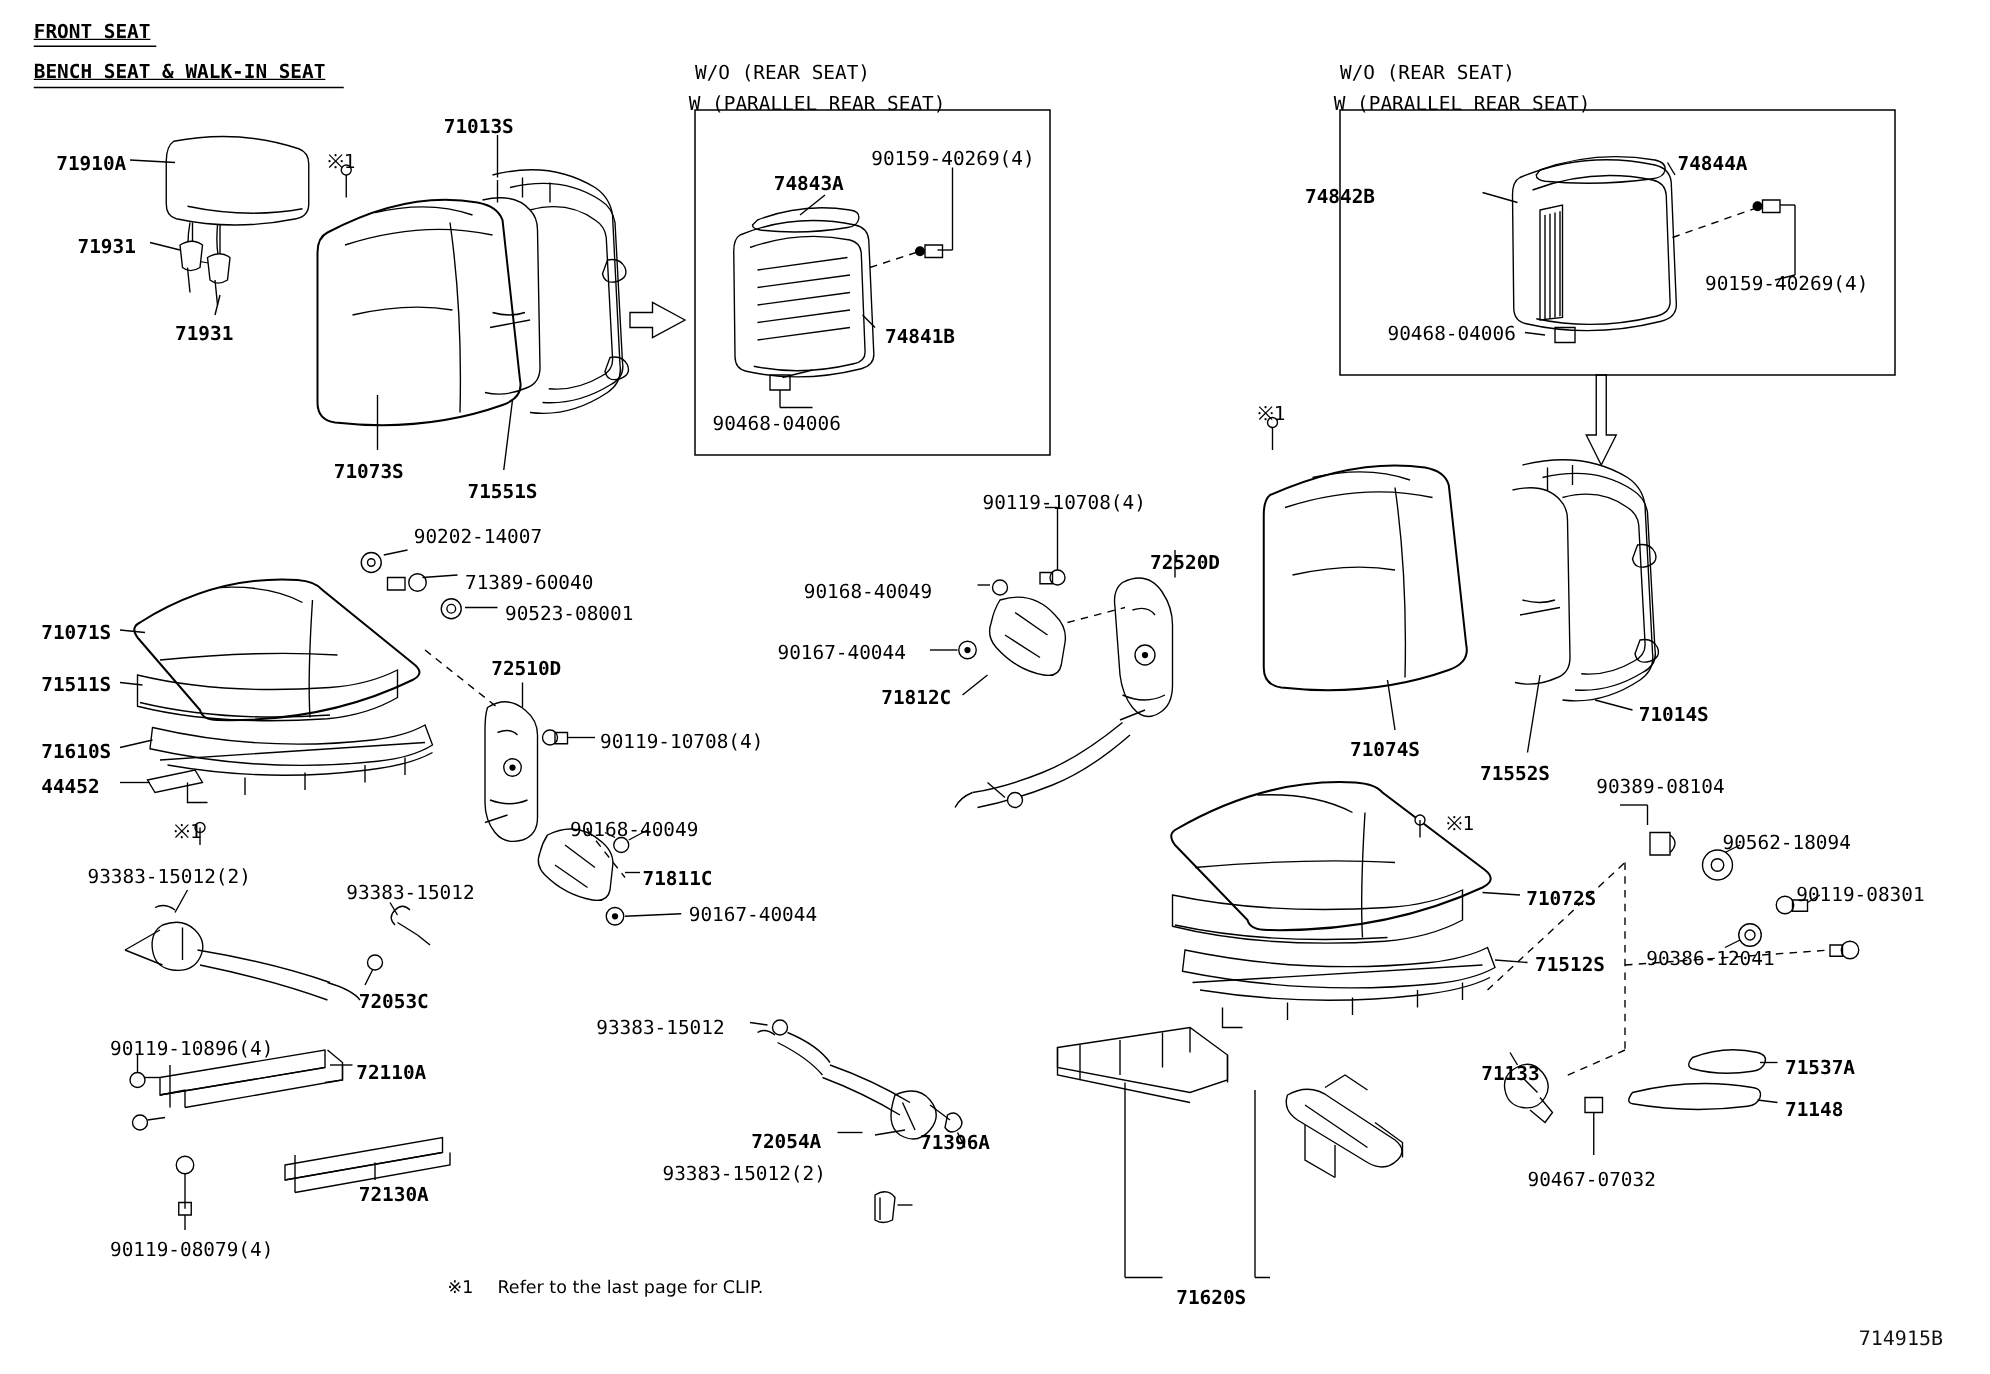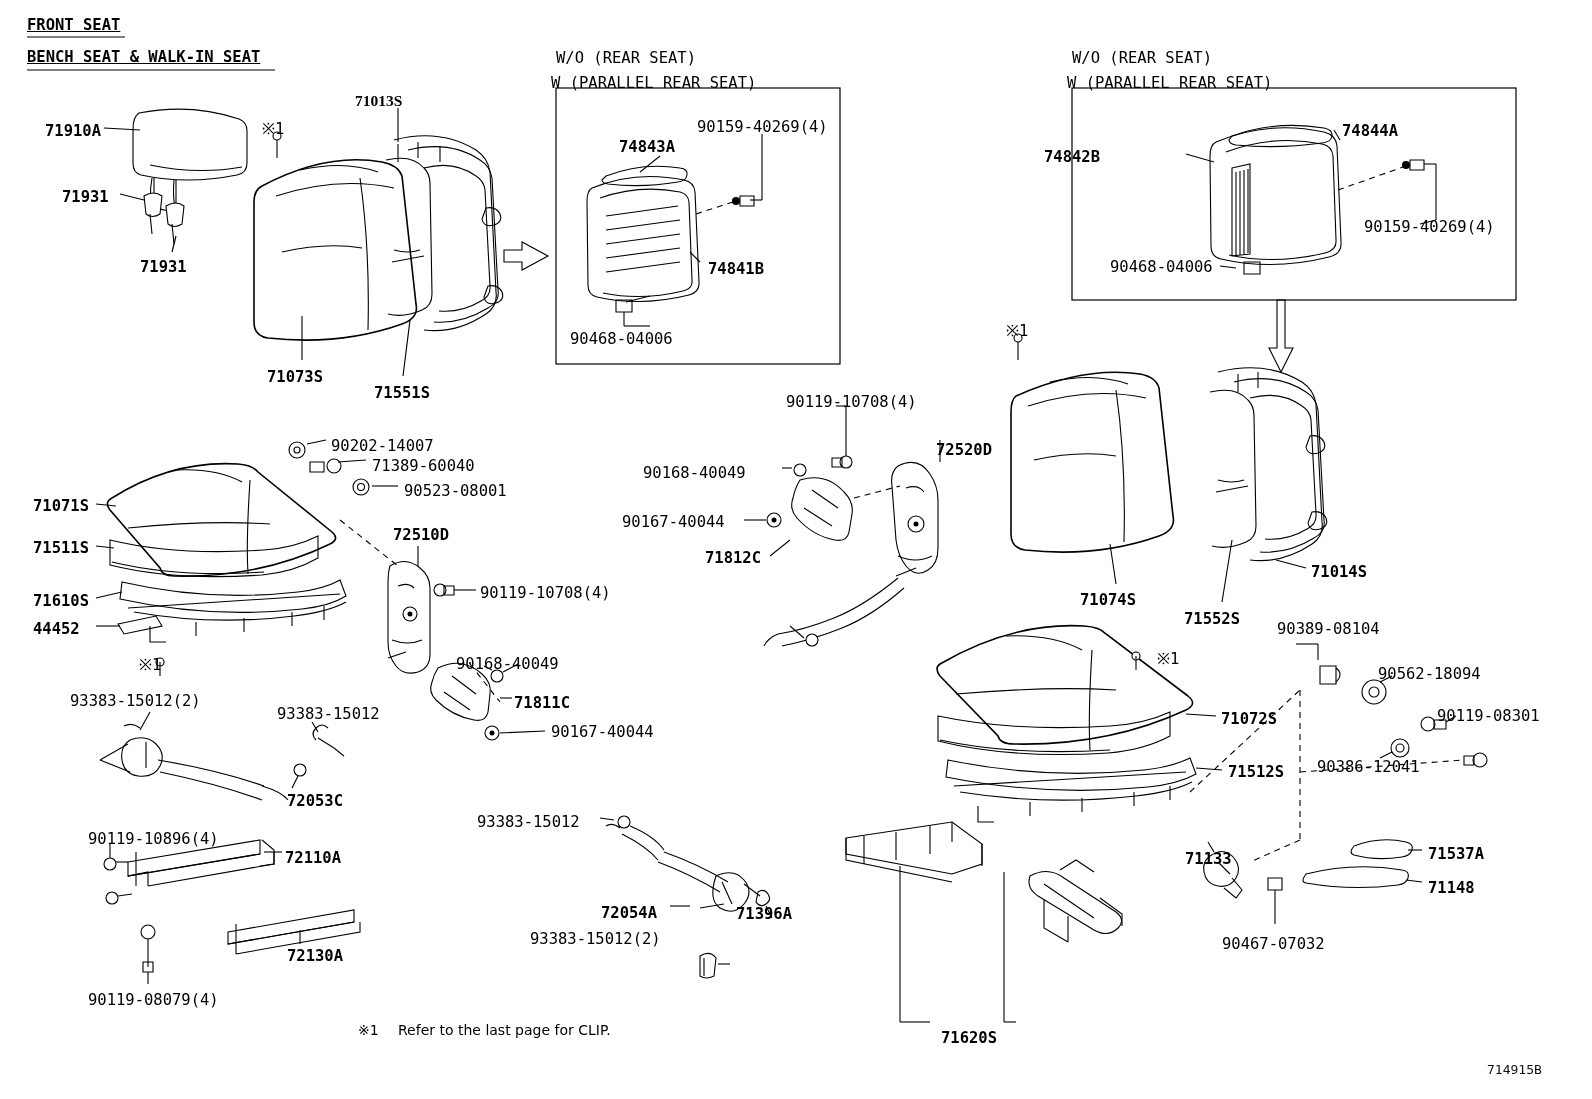--- a/index.html
+++ b/index.html
@@ -17,21 +17,21 @@
     font-family:"DejaVu Sans Mono", monospace;
     font-size:15.5px;
     letter-spacing:0px;
     color:#000;
     white-space:nowrap;
     line-height:1.18;
   }
   .lbl.b{font-weight:bold;}
   .lbl.u{text-decoration:underline;}
   .lbl.foot{font-family:"DejaVu Sans", sans-serif;font-size:14px;}
-  .lbl.code{font-size:13px;color:#111;}
+  .lbl.code{font-size:16px;color:#111;}
   svg{display:block;}
   .ln{stroke:#000;fill:none;stroke-width:1.1;}
   .ln2{stroke:#000;fill:none;stroke-width:1.6;}
   .dash{stroke:#000;fill:none;stroke-width:1.1;stroke-dasharray:6 5;}
   .box{stroke:#000;fill:none;stroke-width:1.2;}
   .fillw{fill:#fff;stroke:#000;stroke-width:1.1;}
   .fillk{fill:#000;}
 </style>
 </head>
 <body>
@@ -437,40 +437,40 @@
 </svg>
 
 <div class="lbl b u" style="left:27px;top:16px;">FRONT SEAT</div>
 <div class="lbl b u" style="left:27px;top:48px;text-align:center;">BENCH SEAT &amp; WALK-IN SEAT</div>
 
 <div id="callout-layer">
     <div class="lbl b" style="left: 45px; top: 122px;">71910A</div>
     <div class="lbl b" style="left: 62px; top: 188px;">71931</div>
     <div class="lbl b" style="left: 140px; top: 258px;">71931</div>
     <div class="lbl" style="left: 262px; top: 120px;">※1</div>
-    <div class="lbl b" style="left: 355px; top: 92px; font-family: Liberation Serif, serif;">71013S</div>
+    <div class="lbl b" style="left: 355px; top: 92px;">71013S</div>
     <div class="lbl b" style="left: 267px; top: 368px;">71073S</div>
     <div class="lbl b" style="left: 374px; top: 384px;">71551S</div>
     <div class="lbl" style="left: 556px; top: 49px;">W/O (REAR SEAT)</div>
     <div class="lbl" style="left: 551px; top: 74px;">W (PARALLEL REAR SEAT)</div>
     <div class="lbl b" style="left: 619px; top: 138px;">74843A</div>
     <div class="lbl" style="left: 697px; top: 118px;">90159-40269(4)</div>
     <div class="lbl b" style="left: 708px; top: 260px;">74841B</div>
     <div class="lbl" style="left: 570px; top: 330px;">90468-04006</div>
     <div class="lbl" style="left: 1072px; top: 49px;">W/O (REAR SEAT)</div>
     <div class="lbl" style="left: 1067px; top: 74px;">W (PARALLEL REAR SEAT)</div>
     <div class="lbl b" style="left: 1342px; top: 122px;">74844A</div>
     <div class="lbl b" style="left: 1044px; top: 148px;">74842B</div>
     <div class="lbl" style="left: 1364px; top: 218px;">90159-40269(4)</div>
     <div class="lbl" style="left: 1110px; top: 258px;">90468-04006</div>
     <div class="lbl" style="left: 1006px; top: 322px;">※1</div>
     <div class="lbl b" style="left: 1080px; top: 591px;">71074S</div>
     <div class="lbl b" style="left: 1184px; top: 610px;">71552S</div>
     <div class="lbl b" style="left: 1311px; top: 563px;">71014S</div>
-    <div class="lbl" style="left: 331px; top: 437px;">90202-14007</div>
+    <div class="lbl" style="left: 331px; top: 420px;">90202-14007</div>
     <div class="lbl" style="left: 372px; top: 457px;">71389-60040</div>
     <div class="lbl" style="left: 404px; top: 482px;">90523-08001</div>
     <div class="lbl b" style="left: 33px; top: 497px;">71071S</div>
     <div class="lbl b" style="left: 33px; top: 539px;">71511S</div>
     <div class="lbl b" style="left: 33px; top: 592px;">71610S</div>
     <div class="lbl b" style="left: 33px; top: 620px;">44452</div>
     <div class="lbl" style="left: 139px; top: 656px;">※1</div>
     <div class="lbl b" style="left: 393px; top: 526px;">72510D</div>
     <div class="lbl" style="left: 480px; top: 584px;">90119-10708(4)</div>
     <div class="lbl" style="left: 456px; top: 655px;">90168-40049</div>
@@ -484,21 +484,21 @@
     <div class="lbl b" style="left: 287px; top: 947px;">72130A</div>
     <div class="lbl" style="left: 88px; top: 991px;">90119-08079(4)</div>
     <div class="lbl" style="left: 477px; top: 813px;">93383-15012</div>
     <div class="lbl b" style="left: 601px; top: 904px;">72054A</div>
     <div class="lbl" style="left: 530px; top: 930px;">93383-15012(2)</div>
     <div class="lbl b" style="left: 736px; top: 905px;">71396A</div>
     <div class="lbl" style="left: 786px; top: 393px;">90119-10708(4)</div>
     <div class="lbl" style="left: 643px; top: 464px;">90168-40049</div>
     <div class="lbl" style="left: 622px; top: 513px;">90167-40044</div>
     <div class="lbl b" style="left: 705px; top: 549px;">71812C</div>
-    <div class="lbl b" style="left: 920px; top: 441px; margin-left: 16px;">72520D</div>
+    <div class="lbl b" style="left: 920px; top: 441px;">72520D</div>
     <div class="lbl" style="left: 1157px; top: 650px;">※1</div>
     <div class="lbl b" style="left: 1221px; top: 710px;">71072S</div>
     <div class="lbl b" style="left: 1228px; top: 763px;">71512S</div>
     <div class="lbl" style="left: 1277px; top: 620px;">90389-08104</div>
     <div class="lbl" style="left: 1378px; top: 665px;">90562-18094</div>
     <div class="lbl" style="left: 1437px; top: 707px;">90119-08301</div>
     <div class="lbl" style="left: 1317px; top: 758px;">90386-12041</div>
     <div class="lbl b" style="left: 1185px; top: 850px;">71133</div>
     <div class="lbl b" style="left: 1428px; top: 845px; text-align: right;">71537A</div>
     <div class="lbl b" style="left: 1428px; top: 879px;">71148</div>

